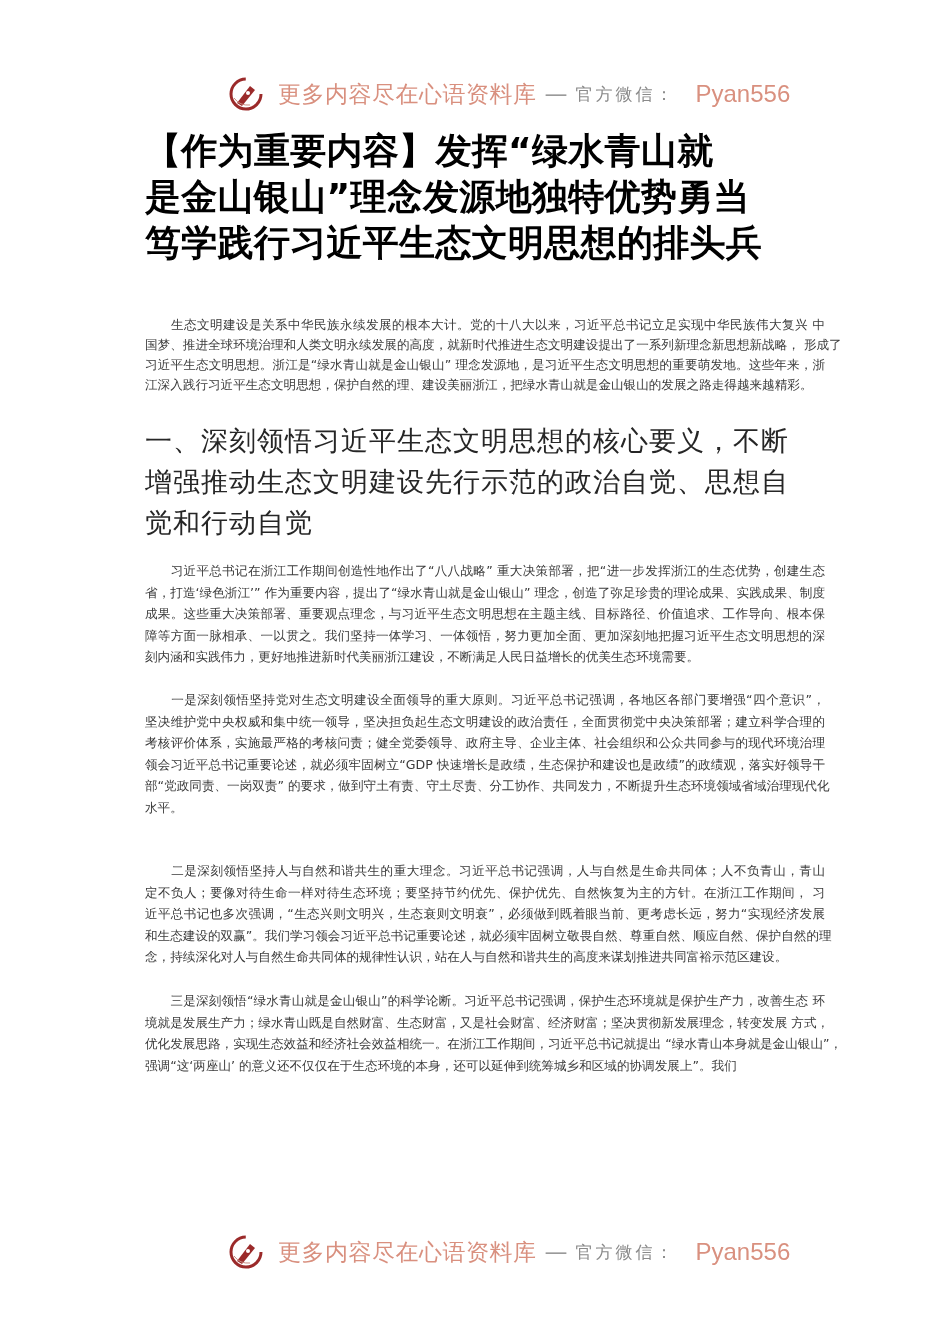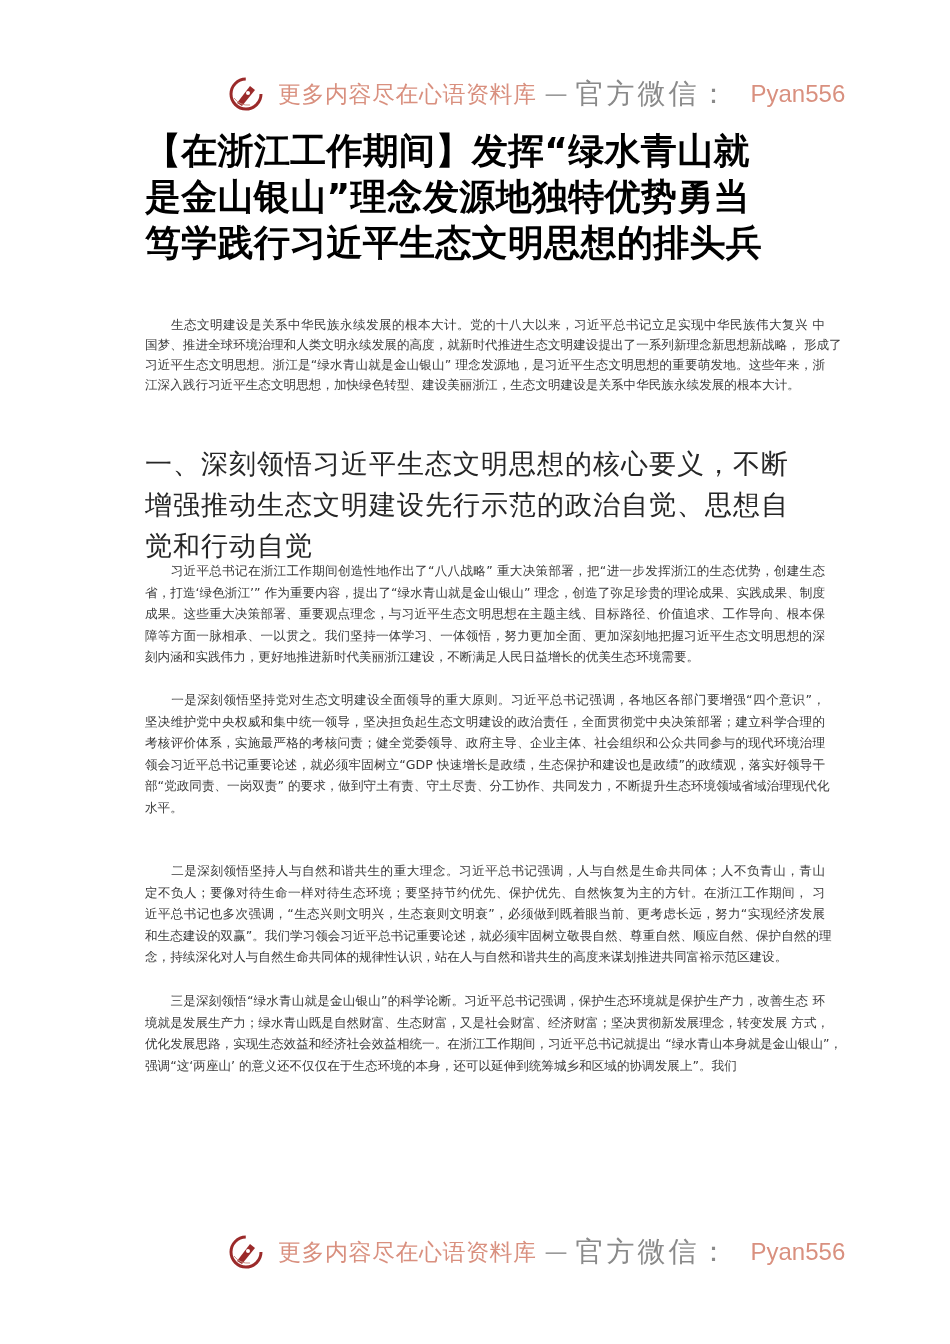--- a/index.html
+++ b/index.html
@@ -10,70 +10,70 @@
   .watermark {
     position: absolute; left: 228px; height: 40px; display: flex; align-items: center;
     white-space: nowrap;
     gap: 8px;
   }
   .watermark.top { top: 74px; }
   .watermark.bottom { top: 1232px; }
   .wm-logo { width: 36px; height: 36px; margin-right: 6px; }
   .wm-site { font-family: "DejaVu Serif", "Liberation Serif", serif; color: #d9907f; font-size: 23px; letter-spacing: 0.5px; }
   .wm-dash { color: #9a9a9a; font-size: 23px; }
-  .wm-label { font-family: "DejaVu Serif", "Liberation Serif", serif; color: #8a8a8a; font-size: 28px; letter-spacing: 3px; }
+  .wm-label { font-family: "DejaVu Serif", "Liberation Serif", serif; color: #8a8a8a; font-size: 17px; letter-spacing: 3px; }
   .wm-id { font-family: "Liberation Sans", sans-serif; color: #d9907f; font-size: 24px; margin-left: 12px; }
 
   .title {
     position: absolute; left: 145px; top: 128px; width: 680px;
     font-family: "DejaVu Sans", sans-serif; font-weight: bold; font-size: 36px; line-height: 46px; color: #000;
   }
   .title .line { display: block; white-space: nowrap; letter-spacing: 0.3px; }
 
   .para {
     position: absolute; left: 145px; width: 680px; color: #3a3a3a;
     font-family: "DejaVu Sans", sans-serif; font-size: 12.6px; line-height: 20px;
   }
   .para.large { line-height: 21.5px; }
   .para .line { display: block; white-space: nowrap; text-align-last: justify; text-align: justify; }
   .para .line.last { text-align-last: left; }
 
   .heading {
     position: absolute; left: 145px; top: 420px; width: 680px;
-    font-family: "DejaVu Sans", sans-serif; font-size: 27px; line-height: 41px; color: #262626; margin-top: 23px;
+    font-family: "DejaVu Sans", sans-serif; font-size: 27px; line-height: 41px; color: #262626;
   }
   .heading .line { display: block; white-space: nowrap; letter-spacing: 1px; }
 </style>
 </head>
 <body>
 
 <div class="watermark top">
   <svg class="wm-logo" viewBox="0 0 36 36">
     <circle cx="18" cy="18" r="15" fill="none" stroke="#9b2a2a" stroke-width="3" stroke-dasharray="70 25"></circle>
     <path d="M9 27 L22 10 L27 14 L14 30 Z" fill="#9b2a2a"></path>
     <circle cx="20" cy="17" r="2" fill="#fff"></circle>
     <path d="M6 22 Q12 30 22 29" fill="none" stroke="#c98a80" stroke-width="1"></path>
   </svg>
   <span class="wm-site">更多内容尽在心语资料库</span>
   <span class="wm-dash">—</span>
   <span class="wm-label">官方微信：</span>
   <span class="wm-id">Pyan556</span>
 </div>
 
 <div class="title">
-  <span class="line">【在浙江工作期间】发挥“绿水青山就</span>
+  <span class="line">【作为重要内容】发挥“绿水青山就</span>
   <span class="line">是金山银山”理念发源地独特优势勇当</span>
   <span class="line">笃学践行习近平生态文明思想的排头兵</span>
 </div>
 
 <div class="para" style="top:315px;">
   <span class="line">　　生态文明建设是关系中华民族永续发展的根本大计。党的十八大以来，习近平总书记立足实现中华民族伟大复兴 中</span>
   <span class="line">国梦、推进全球环境治理和人类文明永续发展的高度，就新时代推进生态文明建设提出了一系列新理念新思想新战略，  形成了</span>
   <span class="line">习近平生态文明思想。浙江是“绿水青山就是金山银山” 理念发源地，是习近平生态文明思想的重要萌发地。这些年来，浙</span>
-  <span class="line last">江深入践行习近平生态文明思想，加快绿色转型、建设美丽浙江，生态文明建设是关系中华民族永续发展的根本大计。</span>
+  <span class="line last">江深入践行习近平生态文明思想，保护自然的理、建设美丽浙江，把绿水青山就是金山银山的发展之路走得越来越精彩。</span>
 </div>
 
 <div class="heading">
   <span class="line">一、深刻领悟习近平生态文明思想的核心要义，不断</span>
   <span class="line">增强推动生态文明建设先行示范的政治自觉、思想自</span>
   <span class="line">觉和行动自觉</span>
 </div>
 
 <div class="para large" style="top:560px;">
   <span class="line">　　习近平总书记在浙江工作期间创造性地作出了“八八战略” 重大决策部署，把“进一步发挥浙江的生态优势，创建生态</span>

